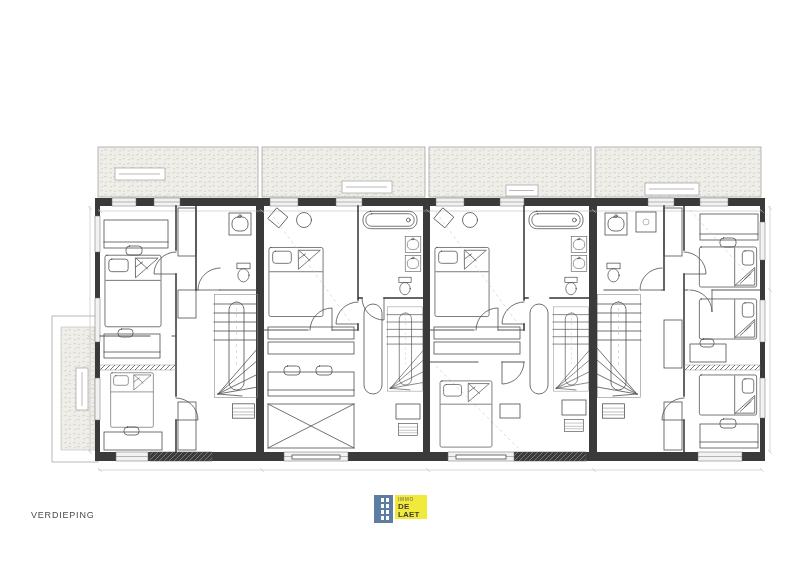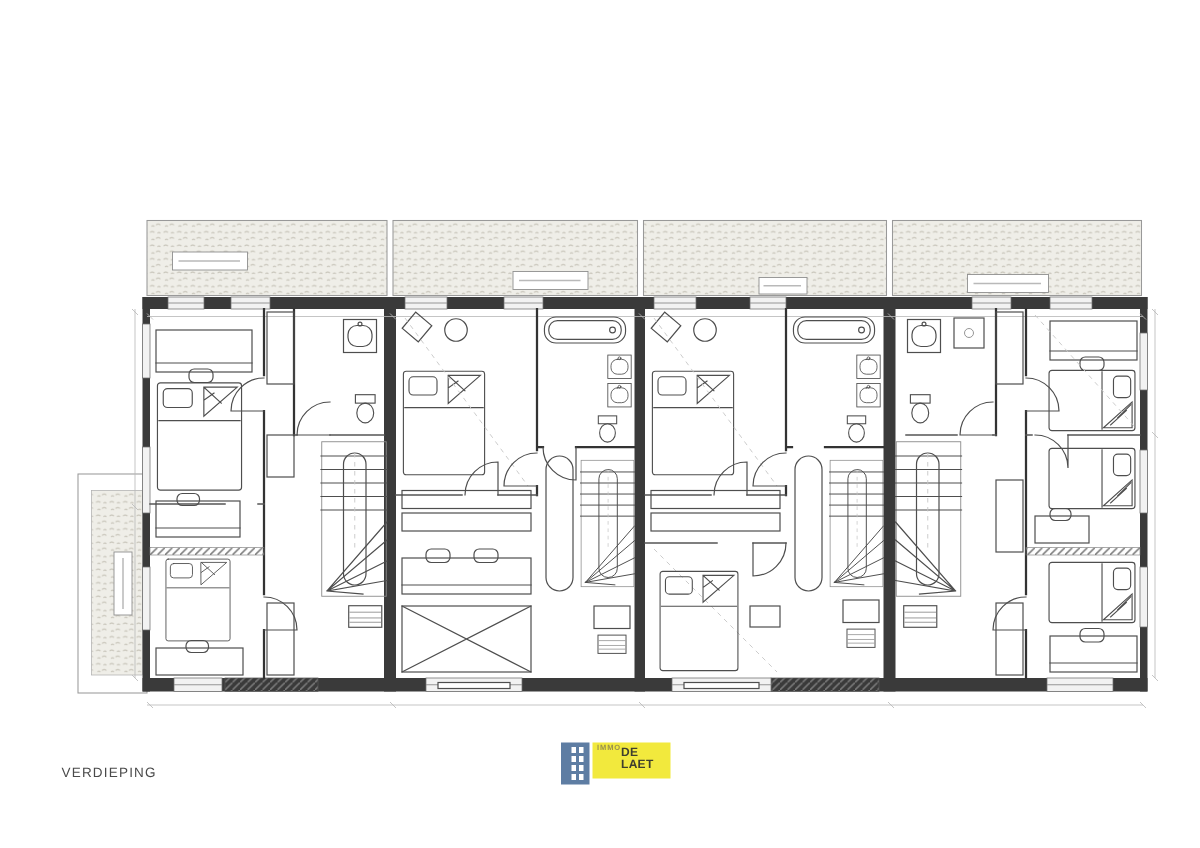--- a/index.html
+++ b/index.html
@@ -13,29 +13,29 @@
   .lm{fill:none;stroke:#555555;stroke-width:1;stroke-linecap:square;}
   .lt{fill:none;stroke:#8a8a8a;stroke-width:.6;}
   .dim{stroke:#b8b8b8;stroke-width:.55;fill:none;}
   .dash{stroke:#c6c6c6;stroke-width:.6;stroke-dasharray:3 3;fill:none;}
   .wall{fill:#3a3a3a;stroke:none;}
   .win{fill:#f2f2f2;stroke:#6e6e6e;stroke-width:.5;}
   .labelbox{fill:#ffffff;stroke:#8f8f8f;stroke-width:.6;}
   .labeltxt{stroke:#b9b9b9;stroke-width:1;fill:none;}
 
   
-  .plan-title{position:absolute;left:41px;top:510px;font-size:9px;letter-spacing:.8px;color:#4a4a4a;}
+  .plan-title{position:absolute;left:31px;top:510px;font-size:9px;letter-spacing:.8px;color:#4a4a4a;}
 
   
   .logo{position:absolute;left:374px;top:495px;display:flex;align-items:flex-start;}
   .logo-building{width:19px;height:28px;border-left:3px solid #8fa0bd00;box-sizing:border-box;
     display:grid;grid-template-columns:1fr 1fr;grid-auto-rows:1fr;gap:2px;padding:3px 4px;}
   .logo-building span{background:#ffffff;display:block;}
-  .logo-box{margin-left:2px;width:52px;height:24px;padding:2px 3px;box-sizing:border-box;
-    display:flex;justify-content:center;line-height:1;}
+  .logo-box{margin-left:2px;width:32px;height:24px;padding:2px 3px;box-sizing:border-box;
+    display:flex;flex-direction:column;justify-content:space-between;line-height:1;}
   .logo-top{font-size:5px;letter-spacing:.6px;font-weight:bold;}
   .logo-main{font-size:8px;font-weight:bold;letter-spacing:.2px;margin-top:1px;}
 </style>
 </head>
 <body>
 
 <div class="stage">
 
 <svg width="800" height="565" viewBox="0 0 800 565" xmlns="http://www.w3.org/2000/svg">
   <defs>

